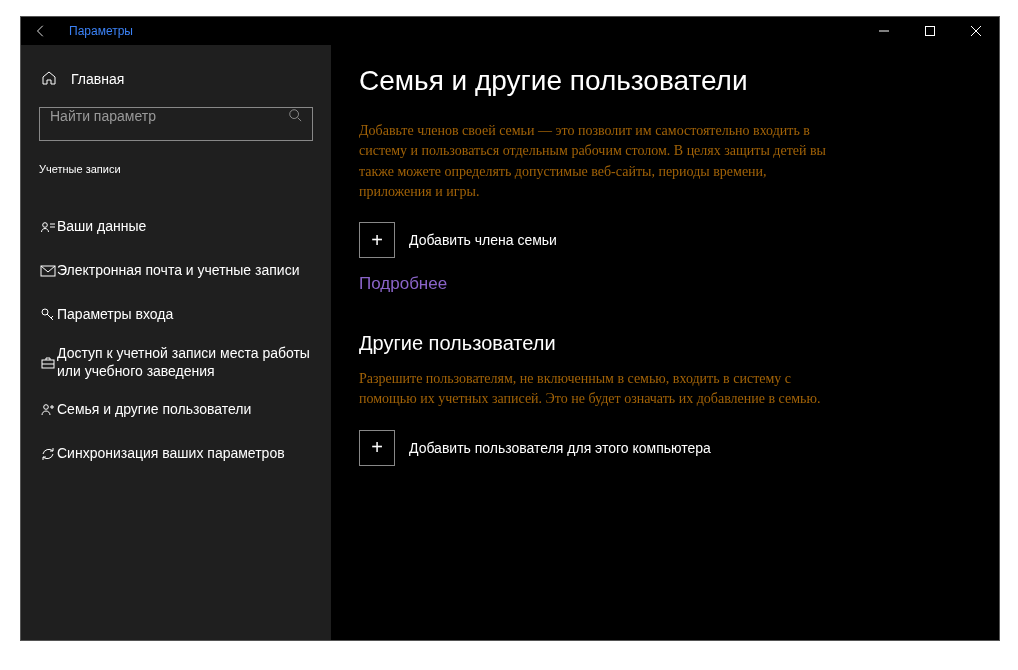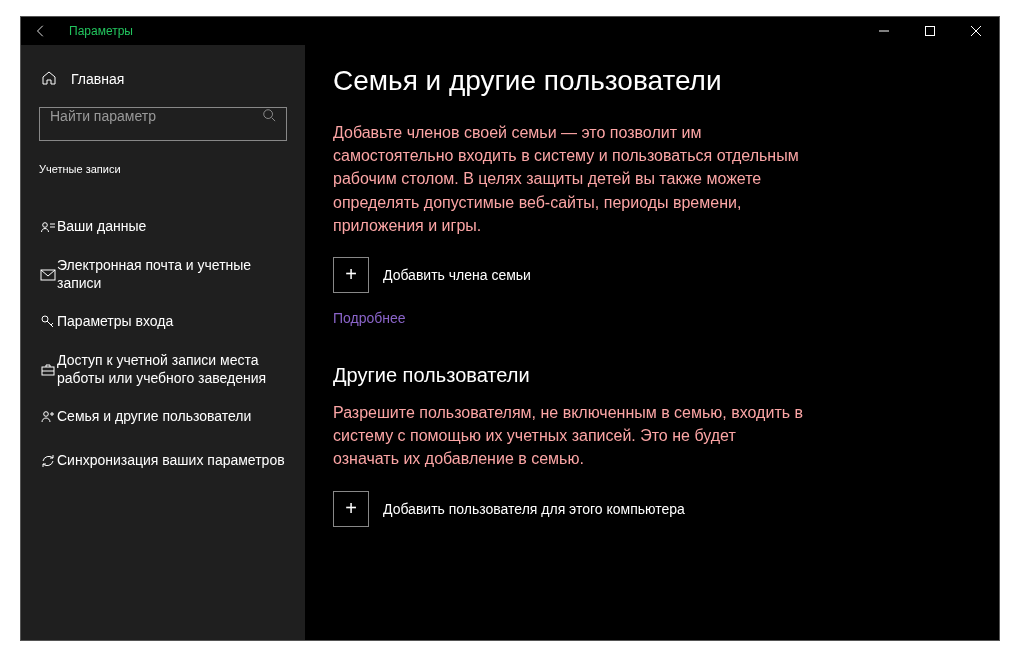--- a/index.html
+++ b/index.html
@@ -16,21 +16,21 @@
     width: 980px; height: 625px;
     border: 1px solid #555;
     background: #000;
     display: flex;
     flex-direction: column;
   }
   .titlebar {
     height: 28px;
     display: flex;
     align-items: center;
-    color: #22c55e;
+    color: #3b82f6;
     font-size: 12px;
     position: relative;
   }
   .titlebar .back {
     width: 40px; height: 28px;
     display: flex; align-items: center; justify-content: center;
     color: #fff;
   }
   .titlebar .title {
     margin-left: 8px;
@@ -43,21 +43,21 @@
     width: 46px; height: 28px;
     display: flex; align-items: center; justify-content: center;
     color: #fff;
   }
   .body {
     flex: 1;
     display: flex;
     overflow: hidden;
   }
   .sidebar {
-    width: 284px;
+    width: 310px;
     background: #1f1f1f;
     color: #fff;
     display: flex;
     flex-direction: column;
     padding-top: 14px;
     font-size: 14px;
   }
   .nav-home {
     display: flex; align-items: center;
     height: 40px;
@@ -106,43 +106,44 @@
     font-weight: 400;
     font-size: 28px;
     margin-bottom: 24px;
   }
   .main h2 {
     font-weight: 400;
     font-size: 20px;
     margin-bottom: 14px;
   }
   .main p {
-    font-size: 16px;
+    font-size: 14px;
     line-height: 1.45;
-    color: #fca5a5;
+    color: #a16207;
     max-width: 470px;
     margin-bottom: 20px;
+    font-family: Liberation Serif, serif;
   }
   .add-row {
     display: flex; align-items: center; gap: 14px;
     margin-bottom: 16px;
     cursor: pointer;
   }
   .plus-box {
     width: 36px; height: 36px;
     border: 1px solid #888;
     display: flex; align-items: center; justify-content: center;
     color: #fff;
     font-size: 20px;
     font-weight: 300;
   }
   .add-label { font-size: 14px; }
   .link {
     color: #8a64c9;
-    font-size: 14px;
+    font-size: 17px;
     margin-bottom: 34px;
     cursor: pointer;
     display: inline-block;
   }
   .sec2 { margin-top: 4px; }
 </style>
 </head>
 <body>
 
 <div class="outer">

